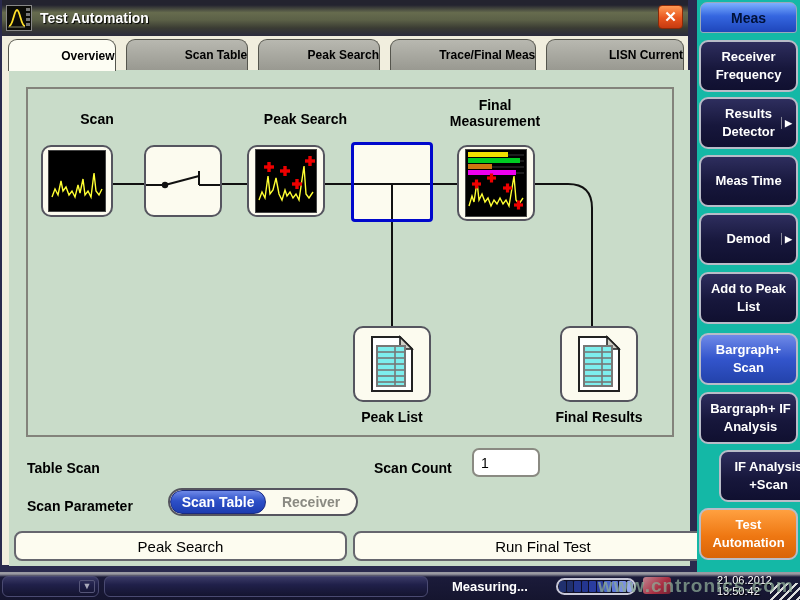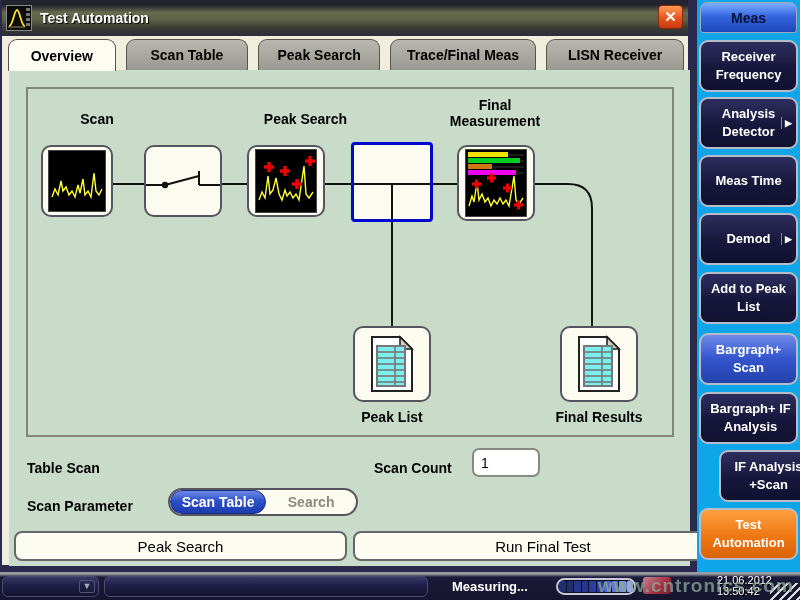--- a/index.html
+++ b/index.html
@@ -19,21 +19,21 @@
   .title-text { color:#fff; font-weight:bold; font-size:14px; text-shadow:1px 1px 1px #000; }
   .close-btn { position:absolute; right:5px; top:5px; width:25px; height:24px; border-radius:4px;
                background:linear-gradient(180deg,#ff9a55 0%,#e8551e 55%,#c63a10 100%);
                border:1px solid #8a2a08; color:#fff; font-weight:bold; font-size:15px; line-height:21px;
                text-align:center; cursor:pointer; }
 
   
   .tabrow { position:absolute; left:6px; top:39px; width:686px; height:31px; display:flex; }
   .tab { height:31px; border:1px solid #55554d; border-bottom:none; border-radius:9px 9px 0 0;
          background:linear-gradient(180deg,#b8b8b0 0%,#999991 100%);
-         color:#000; font-weight:bold; font-size:14px; display:flex; align-items:center; justify-content:center;
+         color:#000; font-weight:bold; font-size:12px; display:flex; align-items:center; justify-content:flex-end;
          margin-right:10px; cursor:pointer; }
   .tab.active { background:#fdfdf3; height:32px; z-index:2; }
 
   
   .tabpage { position:absolute; left:7px; top:70px; width:681px; height:496px; background:#c9dcc9; }
 
   .diagram { position:absolute; left:17px; top:17px; width:648px; height:350px;
              border:2px solid #83837b; background:#c9dcc9; }
   .diag-label { position:absolute; color:#000; font-weight:bold; font-size:14px; text-align:center; }
   svg.wires { position:absolute; left:0; top:0; width:648px; height:350px; }
@@ -51,21 +51,21 @@
                  font-weight:bold; font-size:14px; color:#8a8a82; cursor:pointer; }
   .toggle .seg.sel { background:linear-gradient(180deg,#6f8ae8 0%,#2d50c8 45%,#1c3cb0 100%);
                      color:#fff; border-radius:12px; border:1px solid #1a2a80; }
   .num-input { position:absolute; height:29px; background:#fff; border:2px solid #8a8a82; border-radius:7px;
                font-family:"Liberation Sans",sans-serif; font-size:14px; color:#000; padding-left:7px; }
 
   .action-btn { position:absolute; height:30px; background:#fdfcf0; border:2px solid #66666e; border-radius:8px;
                 color:#000; font-size:15px; display:flex; align-items:center; justify-content:center; cursor:pointer; }
 
   
-  .sidebar { position:absolute; left:697px; top:0; width:103px; height:572px; background:#0ea5e9; }
+  .sidebar { position:absolute; left:697px; top:0; width:103px; height:572px; background:#14b8a6; }
   .softkey-header { position:absolute; left:3px; top:2px; width:97px; height:31px; border-radius:7px 7px 3px 3px;
                     background:linear-gradient(180deg,#7db0ff 0%,#3566e0 45%,#1e46bb 100%);
                     border:1px solid #9ab; color:#001138; font-weight:bold; font-size:14px;
                     display:flex; align-items:center; justify-content:center; }
   .softkey { position:absolute; left:2px; width:99px; height:52px; border-radius:9px;
              background:linear-gradient(180deg,#2e2e5e 0%,#17173c 55%,#101030 100%);
              border:2px solid #b8bcc8; color:#fff; font-weight:bold; font-size:13px; line-height:1.35;
              display:flex; align-items:center; justify-content:center; text-align:center; cursor:pointer;
              padding:2px 4px; }
   .softkey.sel { background:linear-gradient(180deg,#6f8ae8 0%,#3355cc 50%,#2342aa 100%); }
@@ -125,21 +125,21 @@
       <div class="tab" style="width:130px">
           <span>Scan Table</span>
         </div>
       <div class="tab" style="width:129px">
           <span>Peak Search</span>
         </div>
       <div class="tab" style="width:155px">
           <span>Trace/Final Meas</span>
         </div>
       <div class="tab" style="width:146px">
-          <span>LISN Receiver</span>
+          <span>LISN Current</span>
         </div>
     </div>
 
     <div class="tabpage">
 
       <div class="diagram">
         <svg class="wires" viewBox="0 0 648 350">
           <path d="M 50,95 H 540 Q 564,95 564,119 V 237" fill="none" stroke="#111" stroke-width="2"></path>
           <path d="M 364,95 V 237" fill="none" stroke="#111" stroke-width="2"></path>
         </svg>
@@ -260,36 +260,36 @@
         <div class="diag-label" style="left:512px; top:320px; width:118px;">Final Results</div>
       </div>
 
       <div class="ctl-label" style="left:18px; top:390px;">Table Scan</div>
       <div class="ctl-label" style="left:365px; top:390px;text-align:right;">Scan Count</div>
       <input class="num-input" style="left: 463px; top: 378px; width: 68px;" value="1">
 
       <div class="ctl-label" style="left:18px; top:428px;">Scan Parameter</div>
       <div class="toggle" style="left:159px; top:418px; width:190px;">
         <div class="seg sel" style="flex:1.05">Scan Table</div>
-        <div class="seg">Search</div>
+        <div class="seg">Receiver</div>
       </div>
 
       <div class="action-btn" style="left:5px; top:461px; width:333px;">Peak Search</div>
       <div class="action-btn" style="left:344px; top:461px; width:380px;">Run Final Test</div>
     </div>
   </div>
 
   <div class="sidebar">
     <div class="softkey-header">Meas</div>
 
     <div class="softkey" style="top:40px;">
         <span>Receiver Frequency</span>
       </div>
     <div class="softkey" style="top:97px;">
-        <span>Analysis Detector</span>
+        <span>Results Detector</span>
         <span class="submenu-arrow">▶</span>
       </div>
     <div class="softkey" style="top:155px;">
         <span>Meas Time</span>
       </div>
     <div class="softkey" style="top:213px;">
         <span>Demod</span>
         <span class="submenu-arrow">▶</span>
       </div>
     <div class="softkey" style="top:272px;">

